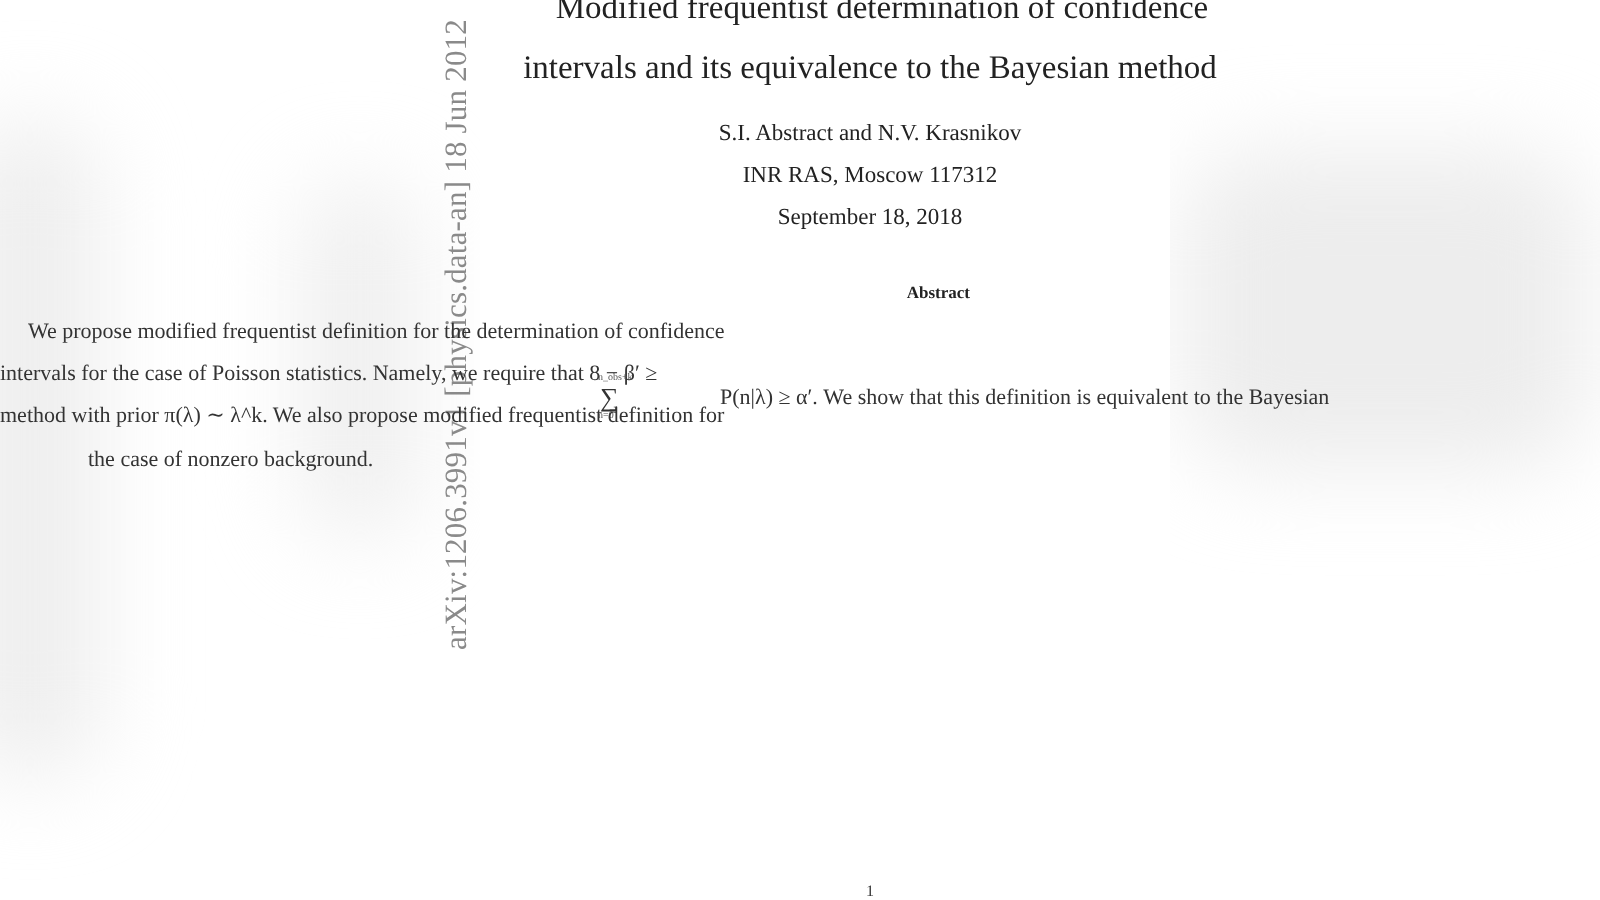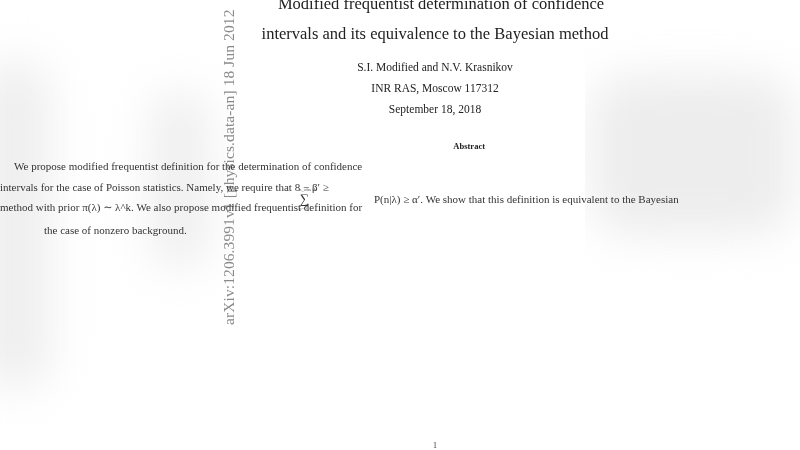--- a/index.html
+++ b/index.html
@@ -144,34 +144,34 @@
 <div class="blob blob-left-inner"></div>
 <div class="blob blob-right"></div>
 
 <div class="page"></div>
 
 <div class="arxiv-stamp">arXiv:1206.3991v1  [physics.data-an]  18 Jun 2012</div>
 
 <div class="title title-line1">Modified frequentist determination of confidence</div>
 <div class="title title-line2">intervals and its equivalence to the Bayesian method</div>
 
-<div class="meta authors">S.I. Modified and N.V. Krasnikov</div>
+<div class="meta authors">S.I. Abstract and N.V. Krasnikov</div>
 <div class="meta affiliation">INR RAS, Moscow 117312</div>
 <div class="meta date">September 18, 2018</div>
 
 <div class="abstract-heading">Abstract</div>
 
 <div>
   <div class="abstract-body abs-line indent l1">We propose modified frequentist definition for the determination of confidence</div>
   <div class="abstract-body abs-line l2">intervals for the case of Poisson statistics.  Namely, we require that  8 − β′  ≥</div>
 
   <div class="sum-block">
     <span class="sum-upper">n_obs+k</span>
     <span class="sum-lower">n=0</span>
   </div>
   <div class="sum-sym">∑</div>
-  <div class="abstract-body abs-line l3" style="left:326px;width:241px;padding-left:48px;">P(n|λ) ≥ α′.  We show that this definition is equivalent to the Bayesian</div>
+  <div class="abstract-body abs-line l3" style="left:312px;width:241px;padding-left:48px;">P(n|λ) ≥ α′.  We show that this definition is equivalent to the Bayesian</div>
 
   <div class="abstract-body abs-line l4">method with prior π(λ) ∼ λ^k.  We also propose modified frequentist definition for</div>
   <div class="abstract-body abs-line last l5">the case of nonzero background.</div>
 </div>
 
 <div class="page-number">1</div>
 
 </body></html>

